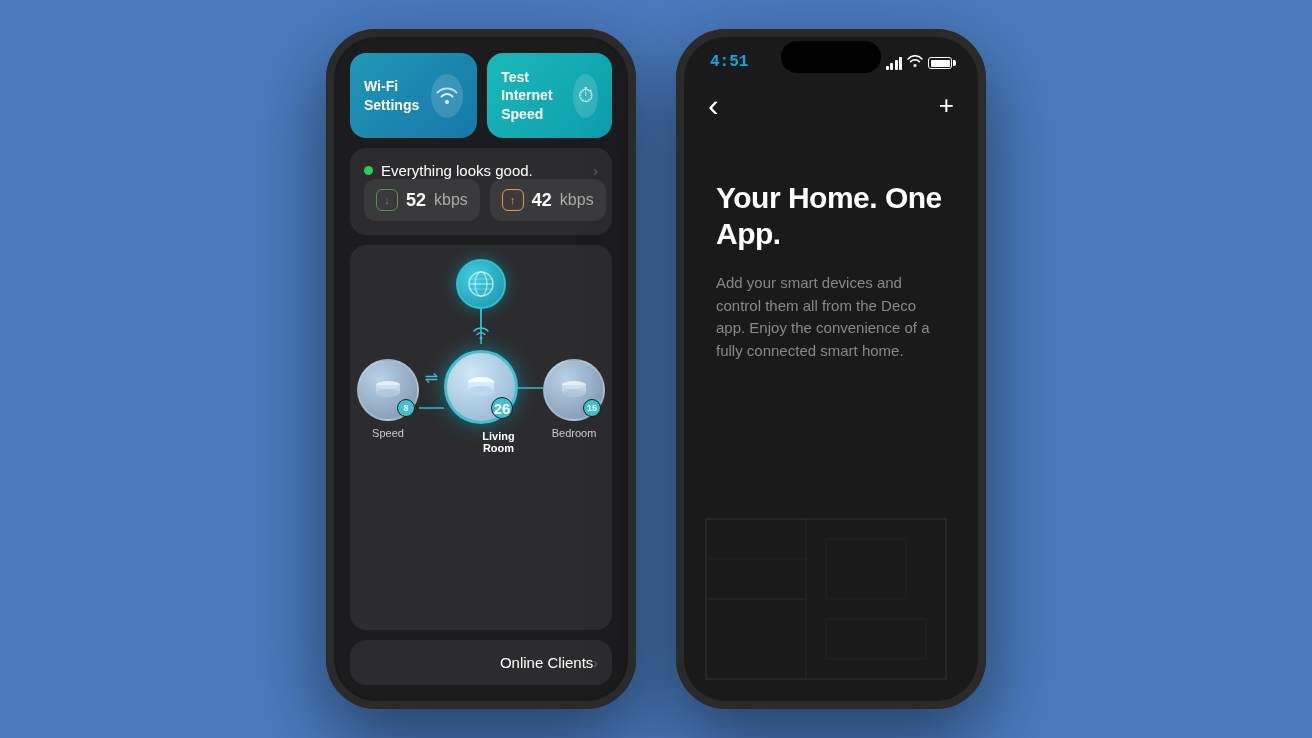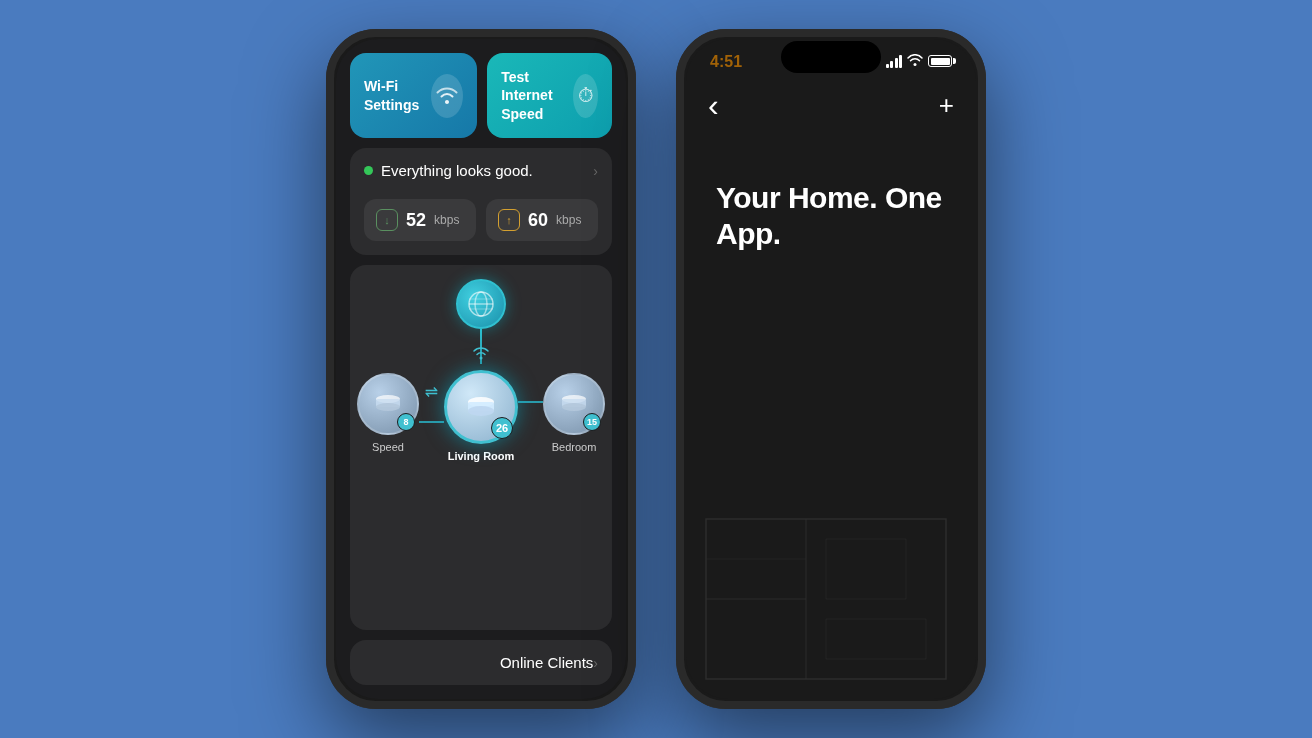--- a/index.html
+++ b/index.html
@@ -113,21 +113,21 @@
     .status-card {
       background: #2c2c2e;
       border-radius: 16px;
       padding: 14px;
     }
 
     .status-row {
       display: flex;
       align-items: center;
       justify-content: space-between;
-      margin-bottom: 20px;
+      margin-bottom: 0;
     }
 
     .status-left {
       display: flex;
       align-items: center;
       gap: 8px;
     }
 
     .status-dot {
       width: 9px;
@@ -185,21 +185,21 @@
       color: #d4a030;
     }
 
     .speed-value {
       font-size: 18px;
       font-weight: 700;
       color: white;
     }
 
     .speed-unit {
-      font-size: 12px;
+      font-size: 16px;
       color: #aaa;
     }
 
     
     .network-map {
       background: #2c2c2e;
       border-radius: 16px;
       padding: 14px;
       flex: 1;
       position: relative;
@@ -283,32 +283,33 @@
       border-radius: 50%;
       display: flex;
       align-items: center;
       justify-content: center;
       border: 1.5px solid #1c1c1e;
     }
 
     .device-badge.active {
       width: 22px;
       height: 22px;
-      font-size: 11px;
+      font-size: 15px;
     }
 
     .device-label {
       font-size: 11px;
       color: #ccc;
       text-align: center;
     }
 
     .device-label.active {
       color: white;
       font-weight: 600;
+      margin-left: 35px;
     }
 
     
     .h-connector {
       width: 25px;
       height: 2px;
       background: #2a9aaa;
       flex-shrink: 0;
     }
 
@@ -347,26 +348,27 @@
     
     .phone2-screen {
       background: #1a1a1a;
       display: flex;
       flex-direction: column;
     }
 
     
     .status-bar {
       display: flex;
-      align-items: flex-start;
+      align-items: flex-end;
       justify-content: space-between;
       padding: 14px 24px 8px;
-      color: #a16207;
+      color: #0ea5e9;
       font-size: 14px;
       font-weight: 600;
+      font-family: Liberation Mono, monospace;
     }
 
     .status-bar-time {
       font-size: 16px;
       font-weight: 700;
     }
 
     .status-bar-icons {
       display: flex;
       align-items: center;
@@ -524,21 +526,21 @@
             <span class="chevron-icon">›</span>
           </div>
           <div class="speed-row">
             <div class="speed-box">
               <div class="speed-arrow arrow-down">↓</div>
               <span class="speed-value">52</span>
               <span class="speed-unit">kbps</span>
             </div>
             <div class="speed-box">
               <div class="speed-arrow arrow-up">↑</div>
-              <span class="speed-value">60</span>
+              <span class="speed-value">42</span>
               <span class="speed-unit">kbps</span>
             </div>
           </div>
         </div>
 
         <div class="network-map">
 
           <div class="globe-container">
             <div class="globe-icon">
               <svg width="28" height="28" viewBox="0 0 28 28" fill="none">
@@ -648,20 +650,21 @@
         </div>
       </div>
 
       <div class="nav-bar2">
         <span class="nav-btn" style="font-size:32px;">‹</span>
         <span class="nav-btn">+</span>
       </div>
 
       <div class="phone2-content">
         <h1 class="home-title">Your Home. One App.</h1>
+        <p class="home-subtitle">Add your smart devices and control them all from the Deco app. Enjoy the convenience of a fully connected smart home.</p>
       </div>
 
       <div class="floor-plan-area">
         <svg class="floor-plan-overlay" viewBox="0 0 280 200" fill="none" xmlns="http://www.w3.org/2000/svg">
           <rect x="20" y="20" width="240" height="160" stroke="white" stroke-width="1.5" fill="none"></rect>
           <line x1="120" y1="20" x2="120" y2="180" stroke="white" stroke-width="1"></line>
           <line x1="20" y1="100" x2="120" y2="100" stroke="white" stroke-width="1"></line>
           <line x1="20" y1="60" x2="120" y2="60" stroke="white" stroke-width="0.5"></line>
           <rect x="140" y="40" width="80" height="60" stroke="white" stroke-width="0.5" fill="none"></rect>
           <rect x="140" y="120" width="100" height="40" stroke="white" stroke-width="0.5" fill="none"></rect>

